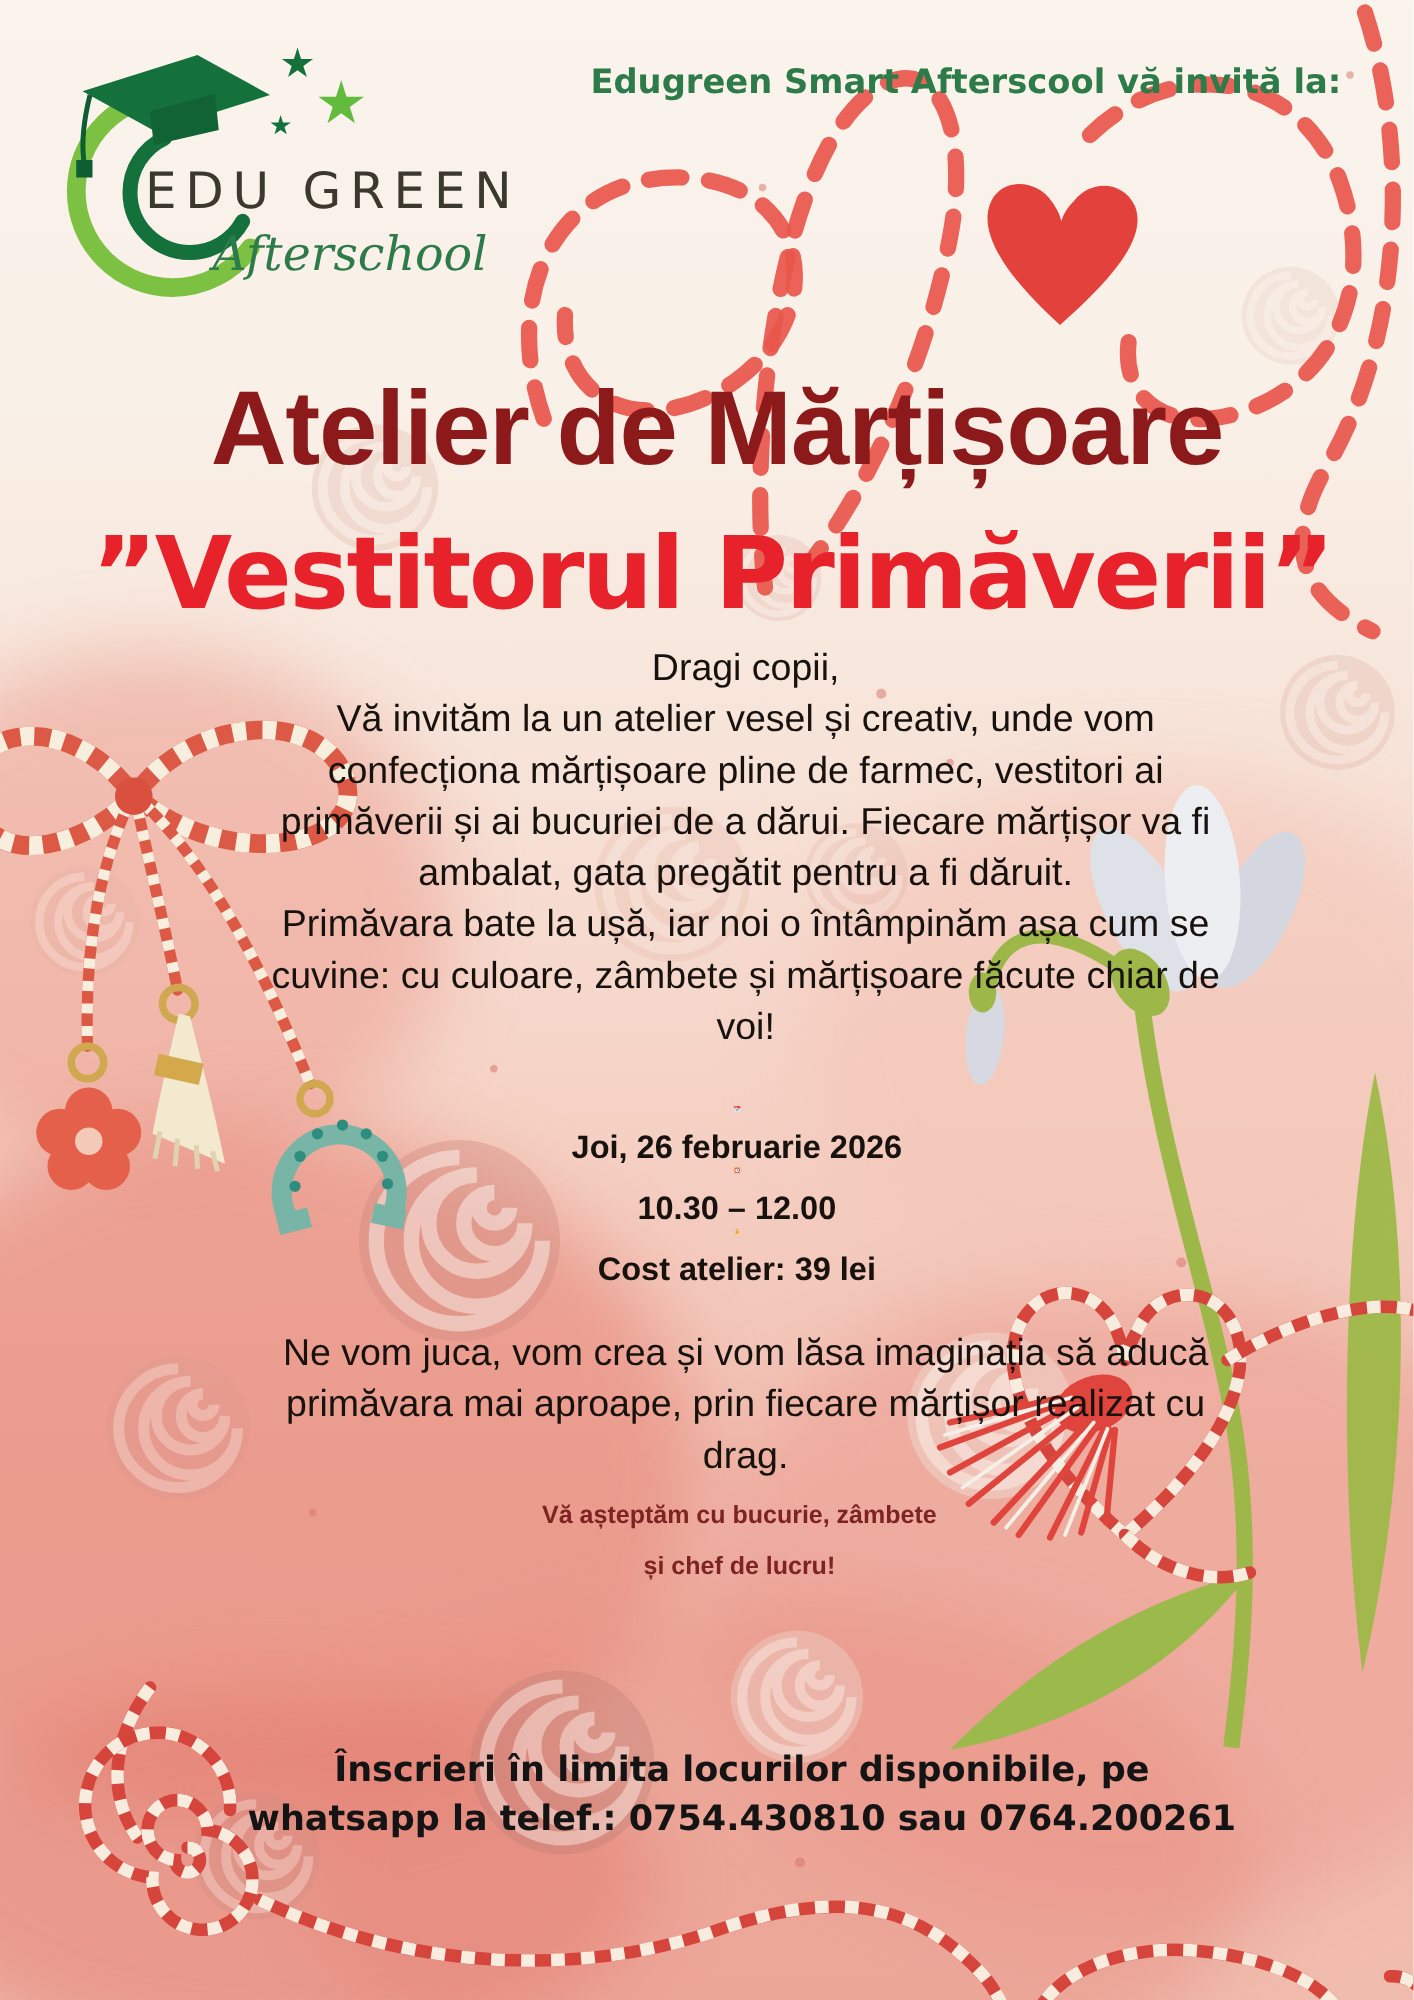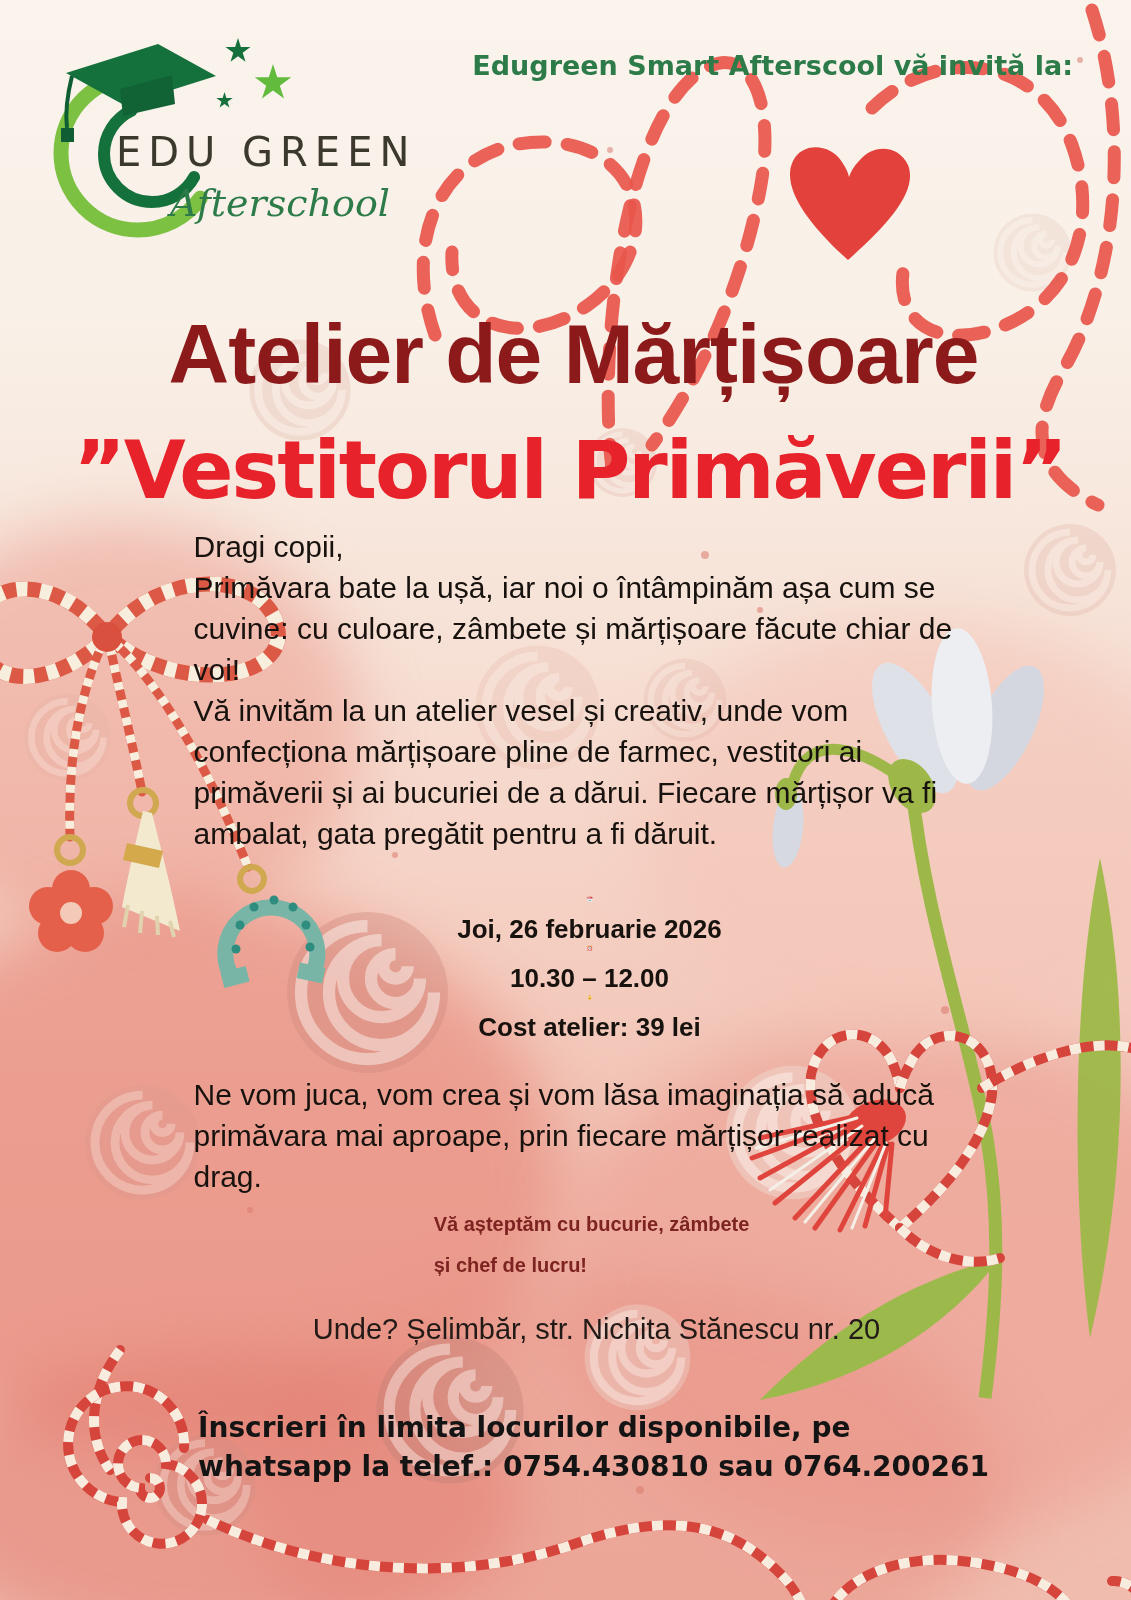--- a/index.html
+++ b/index.html
@@ -3,21 +3,21 @@
 <meta charset="utf-8">
 <style>
   html,body{margin:0;padding:0;background:#ffffff;}
   .poster{
     position:relative;width:1131px;height:1600px;overflow:hidden;
     font-family:"Liberation Sans",sans-serif;
     background:linear-gradient(180deg,#faf4ed 0%,#f9f0e7 20%,#f7e3d8 38%,#f5d2c5 55%,#f1c0b2 74%,#f0bcae 100%);
   }
   .abs{position:absolute;}
   .wash{position:absolute;border-radius:50%;filter:blur(30px);}
-  .cx{position:absolute;left:50%;text-align:left;margin-top:12px;}
+  .cx{position:absolute;left:50%;text-align:center;}
   .invite{font-family:"DejaVu Sans",sans-serif;font-weight:bold;font-size:27px;color:#2c7b49;white-space:nowrap;margin-left:24px;}
   .title-main{font-weight:bold;font-size:84px;letter-spacing:-1px;color:#8c1a1a;white-space:nowrap;transform:translateX(calc(-50% + 8px));}
   .title-sub{font-family:"DejaVu Sans",sans-serif;font-weight:bold;font-size:80px;letter-spacing:-2px;color:#e7222a;white-space:nowrap;transform:translateX(calc(-50% + 4px));}
   .bodytext{font-size:30px;line-height:41px;color:#17120e;width:806px;transform:translateX(calc(-50% + 31px));}
   .bodytext p{margin:0;}
   .details{font-size:26px;font-weight:bold;color:#17120e;transform:translateX(calc(-50% + 24px));}
   .detail-row{display:flex;align-items:center;justify-content:center;gap:12px;height:49px;flex-direction:column;}
   .highlight{font-weight:bold;font-size:20px;line-height:41px;color:#7d2321;transform:translateX(calc(-50% + 26px));white-space:nowrap;}
   .location{font-size:29px;color:#221a16;transform:translateX(calc(-50% + 31px));white-space:nowrap;}
   .footer{font-family:"DejaVu Sans",sans-serif;font-weight:bold;font-size:28px;line-height:39px;color:#141414;transform:translateX(calc(-50% + 28px));white-space:nowrap;}
@@ -186,22 +186,22 @@
     </svg>
   </div>
 
   <div class="abs invite" style="top:50px;right:58px">Edugreen Smart Afterscool vă invită la:</div>
 
   <div class="cx title-main" style="top:294px">Atelier de Mărțișoare</div>
   <div class="cx title-sub" style="top:412px">”Vestitorul Primăverii”</div>
 
   <div class="cx bodytext" style="top:514px">
     <p>Dragi copii,</p>
+    <p>Vă invităm la un atelier vesel și creativ, unde vom confecționa mărțișoare pline de farmec, vestitori ai primăverii și ai bucuriei de a dărui. Fiecare mărțișor va fi ambalat, gata pregătit pentru a fi dăruit.</p>
     <p>Primăvara bate la ușă, iar noi o întâmpinăm așa cum se cuvine: cu culoare, zâmbete și mărțișoare făcute chiar de voi!</p>
-    <p>Vă invităm la un atelier vesel și creativ, unde vom confecționa mărțișoare pline de farmec, vestitori ai primăverii și ai bucuriei de a dărui. Fiecare mărțișor va fi ambalat, gata pregătit pentru a fi dăruit.</p>
   </div>
 
   <div class="cx details" style="top:884px">
     <div class="detail-row">
       <svg width="36" height="36" viewBox="0 0 40 40">
         <rect x="3" y="5" width="34" height="31" rx="3" fill="#dceaf2"></rect>
         <path d="M6 5 h28 a3 3 0 0 1 3 3 v9 H3 V8 a3 3 0 0 1 3 -3 Z" fill="#dc3a30"></path>
         <circle cx="27" cy="9" r="1.1" fill="#fff"></circle>
           <circle cx="30.5" cy="9" r="1.1" fill="#fff"></circle>
           <circle cx="34" cy="9" r="1.1" fill="#fff"></circle>
@@ -233,20 +233,19 @@
 
   <div class="cx bodytext" style="top:1062px">
     <p>Ne vom juca, vom crea și vom lăsa imaginația să aducă primăvara mai aproape, prin fiecare mărțișor realizat cu drag.</p>
   </div>
 
   <div class="cx highlight" style="top:1192px">
     <div>Vă așteptăm cu bucurie, zâmbete</div>
     <div>și chef de lucru!</div>
   </div>
 
-  <div class="cx location" style="top:1301px">Unde? Șelimbăr, str. Nichita Stănescu nr. 20</div>
 
   <div class="cx footer" style="top:1396px">
     <div>Înscrieri în limita locurilor disponibile, pe</div>
     <div>whatsapp la telef.: 0754.430810 sau 0764.200261</div>
   </div>
 
 </div>
 
 </body></html>

